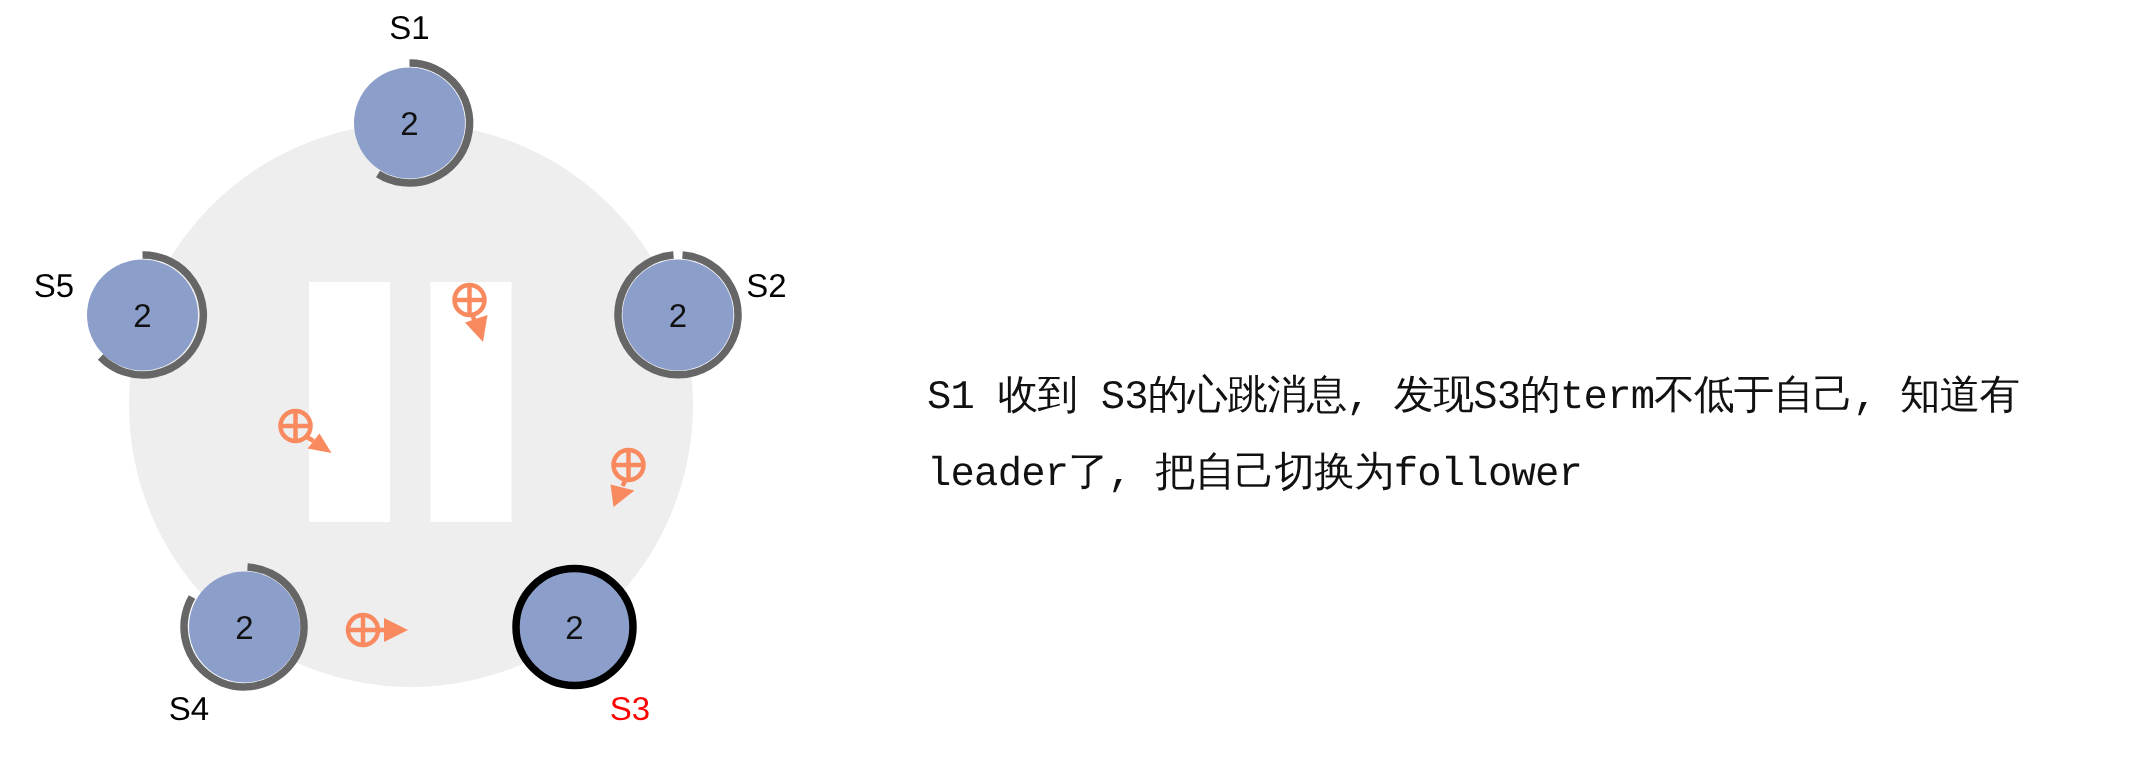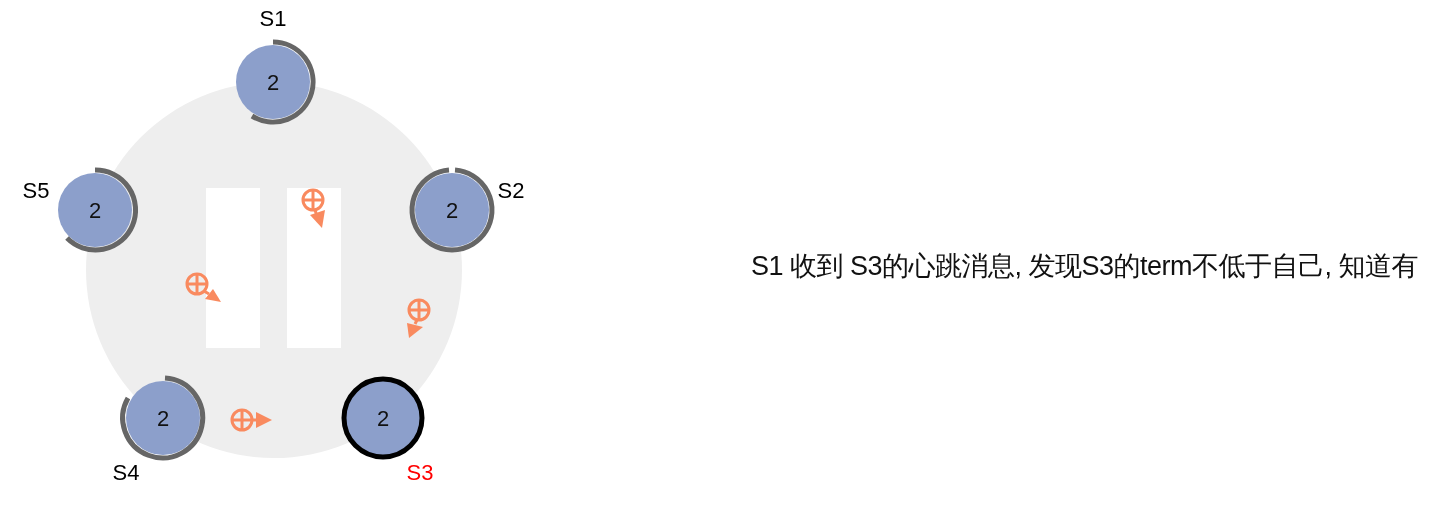--- a/index.html
+++ b/index.html
@@ -2,22 +2,22 @@
 <html><head>
   <meta charset="utf-8">
   <style>
     html, body { margin: 0; padding: 0; background: #ffffff; }
     body { width: 1430px; height: 508px; position: relative; overflow: hidden;
            font-family: "Liberation Sans", "DejaVu Sans", sans-serif; }
     #diagram { position: absolute; left: 0; top: 0; width: 560px; height: 508px; }
     .node-label { font-family: "Liberation Sans", sans-serif; font-size: 22px; }
     .term-text { font-family: "Liberation Sans", sans-serif; font-size: 22px; }
     #caption { position: absolute; left: 618px; top: 241px; width: 800px;
-               font-family: Liberation Sans, sans-serif;
-               font-size: 27px; line-height: 51px; color: #111111; text-align: right; }
+               font-family: Liberation Mono, monospace;
+               font-size: 27px; line-height: 51px; color: #111111; }
     #caption .line { display: block; white-space: nowrap; letter-spacing: -0.5px; }
   </style>
 </head>
 <body>
 
 <svg id="diagram" viewBox="0 0 560 508" xmlns="http://www.w3.org/2000/svg">
 
   <circle cx="274" cy="270" r="188" fill="#eeeeee"></circle>
 
   <rect x="206" y="188" width="54" height="160" fill="#ffffff"></rect>
@@ -85,13 +85,14 @@
     <circle r="10" fill="none" stroke="#f98a5f" stroke-width="3"></circle>
     <line x1="-10" y1="0" x2="10" y2="0" stroke="#f98a5f" stroke-width="3"></line>
     <line x1="0" y1="-10" x2="0" y2="10" stroke="#f98a5f" stroke-width="3"></line>
     <line x1="10" y1="0" x2="16" y2="0" stroke="#f98a5f" stroke-width="3"></line>
     <polygon points="14,-8 30,0 14,8" fill="#f98a5f"></polygon>
   </g>
 </svg>
 
 <div id="caption">
   <span class="line">S1 收到 S3的心跳消息, 发现S3的term不低于自己, 知道有</span>
+  <span class="line">leader了, 把自己切换为follower</span>
 </div>
 
 </body></html>

